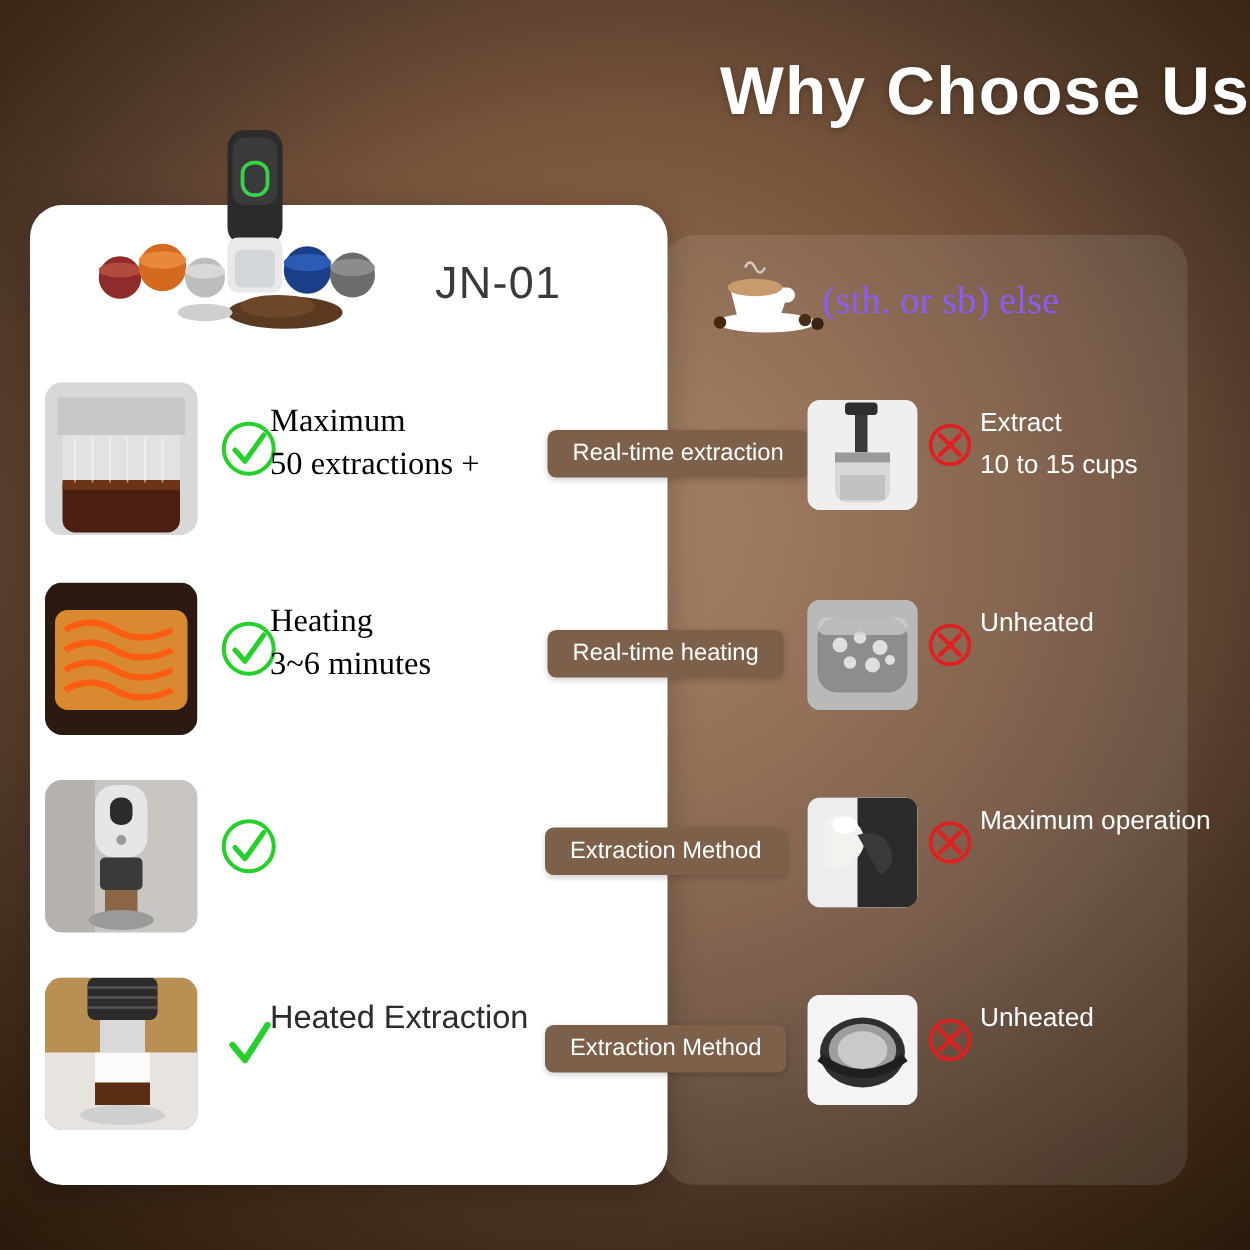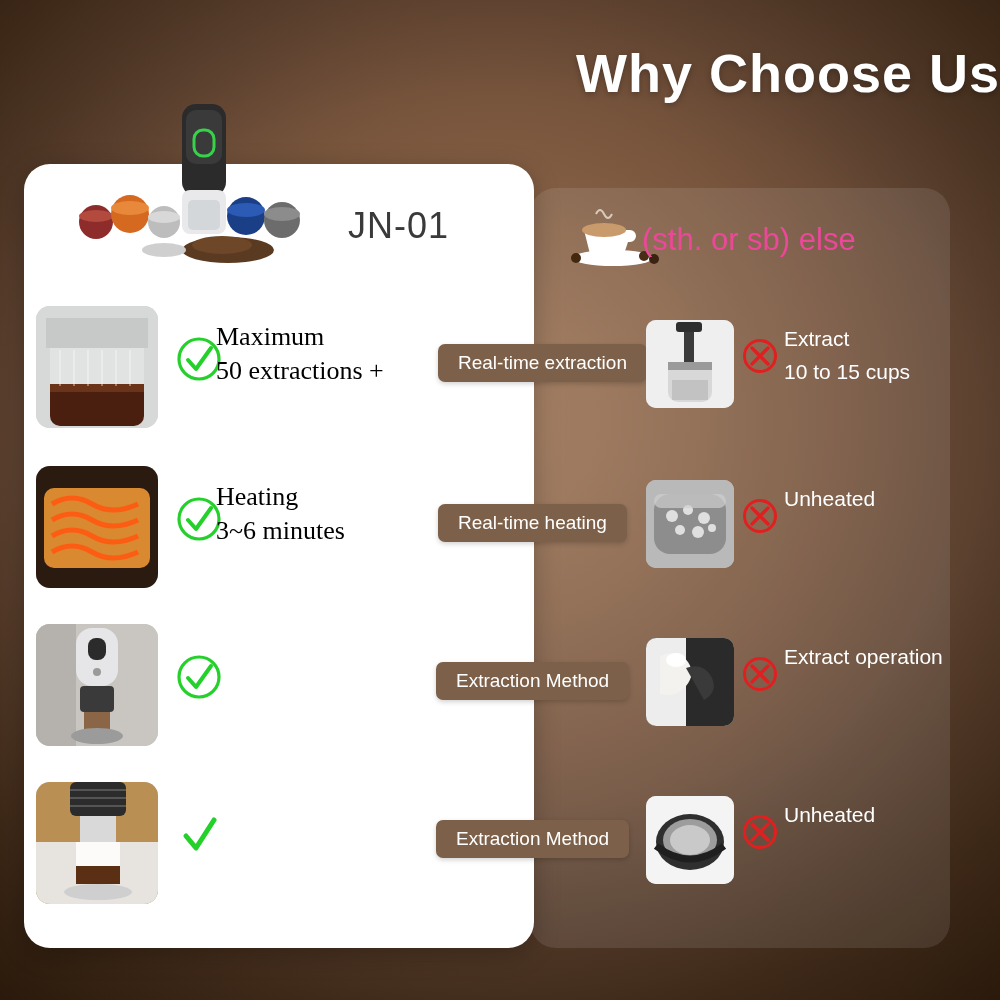--- a/index.html
+++ b/index.html
@@ -43,22 +43,22 @@
     box-shadow:0 6px 26px rgba(0,0,0,.25);
   }
   .device-img{
     position:absolute;left:60px;top:104px;width:300px;height:160px;
   }
   .model-name{
     position:absolute;left:348px;top:205px;
     font-size:36px;color:#3a3a3a;letter-spacing:1px;
   }
   .right-head-label{
-    position:absolute;left:642px;top:222px;
-    font-size:31px;color:#ec4899;
+    position:absolute;left:658px;top:222px;
+    font-size:31px;color:#8b5cf6;font-family:Liberation Serif, serif;
   }
   .cup-img{
     position:absolute;left:558px;top:196px;width:110px;height:76px;
   }
 
   
   .row{position:absolute;left:0;width:1000px;height:130px;}
   .r1{top:300px}.r2{top:460px}.r3{top:618px}.r4{top:776px}
 
   .thumb{
@@ -286,21 +286,21 @@
       <ellipse cx="30" cy="22" rx="10" ry="7" fill="#ffffff"></ellipse>
     </svg>
   </div>
   <div class="cross">
     <svg viewBox="0 0 36 36" width="36" height="36">
       <circle cx="18" cy="18" r="15.5" fill="none" stroke="#e02020" stroke-width="3"></circle>
       <path d="M10 10 L26 26 M26 10 L10 26" stroke="#e02020" stroke-width="3.4" stroke-linecap="round"></path>
     </svg>
   </div>
   <div class="neg-text">
-    <div>Extract operation</div>
+    <div>Maximum operation</div>
   </div>
 </div>
 
 <div class="row r4">
   <div class="thumb thumb-l">
     <svg viewBox="0 0 122 122" width="122" height="122">
       <rect width="122" height="122" fill="#b98f53"></rect>
       <rect x="0" y="60" width="122" height="62" fill="#e7e4df"></rect>
       <rect x="34" y="0" width="56" height="34" rx="6" fill="#2c2c2c"></rect>
       <g stroke="#555" stroke-width="2">
@@ -313,20 +313,21 @@
       <rect x="40" y="84" width="44" height="18" fill="#5a2f14"></rect>
       <ellipse cx="62" cy="110" rx="34" ry="8" fill="#cfcfcf"></ellipse>
     </svg>
   </div>
   <div class="check">
     <svg viewBox="0 0 46 46" width="46" height="46">
       <path d="M10 24 L20 36 L38 8" fill="none" stroke="#24d02a" stroke-width="5" stroke-linecap="round" stroke-linejoin="round"></path>
     </svg>
   </div>
   <div class="feat-text-2">
+    <div>Heated Extraction</div>
   </div>
   <div class="pill wide">Extraction Method</div>
   <div class="thumb thumb-r">
     <svg viewBox="0 0 88 88" width="88" height="88">
       <rect width="88" height="88" fill="#f4f4f4"></rect>
       <ellipse cx="44" cy="46" rx="34" ry="28" fill="#2f2f2f"></ellipse>
       <ellipse cx="44" cy="44" rx="27" ry="21" fill="#9d9d9d"></ellipse>
       <ellipse cx="44" cy="44" rx="20" ry="15" fill="#c9c9c9"></ellipse>
       <path d="M10 50 q34 26 68 0" stroke="#1f1f1f" stroke-width="7" fill="none"></path>
     </svg>

